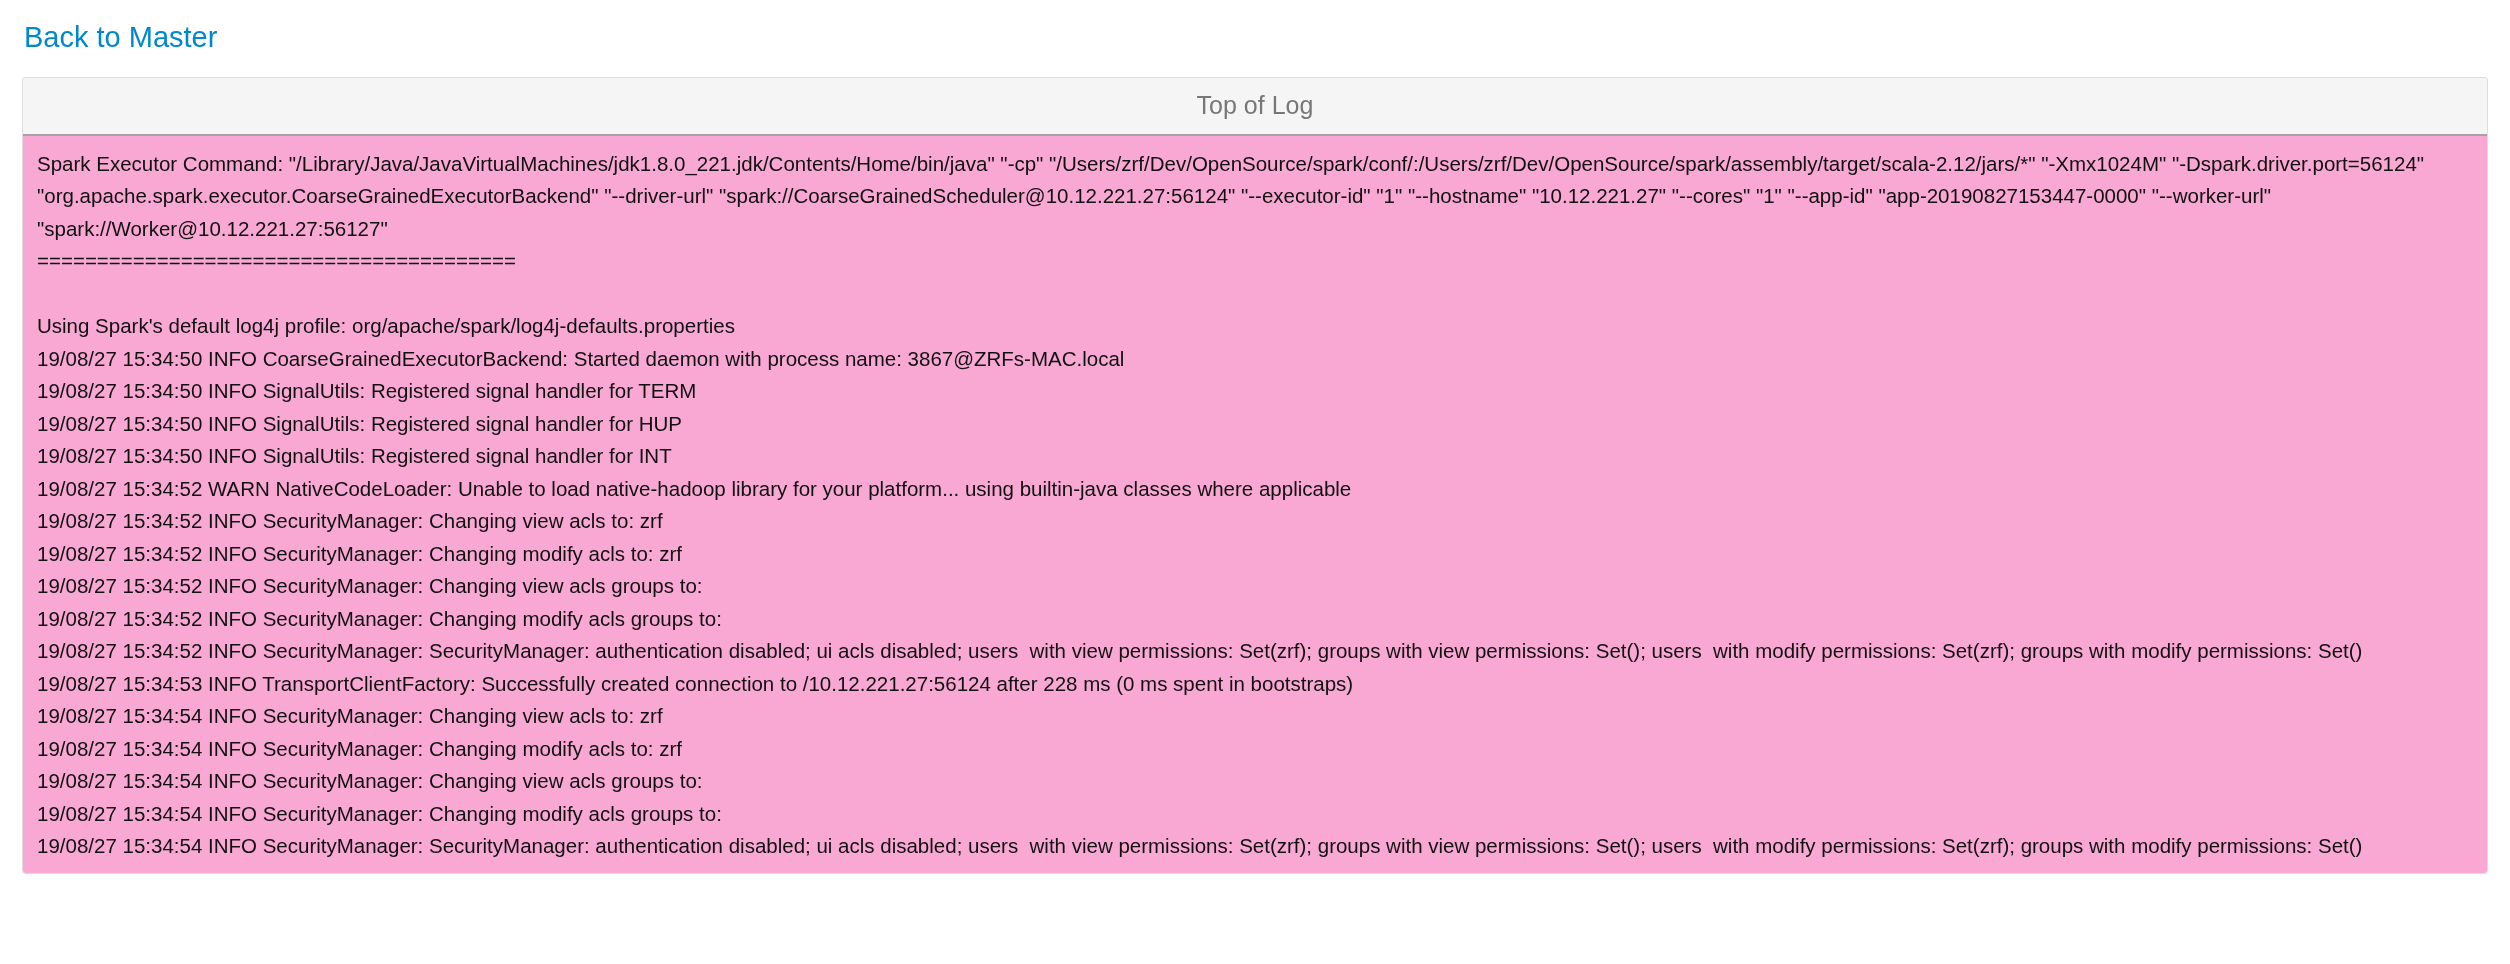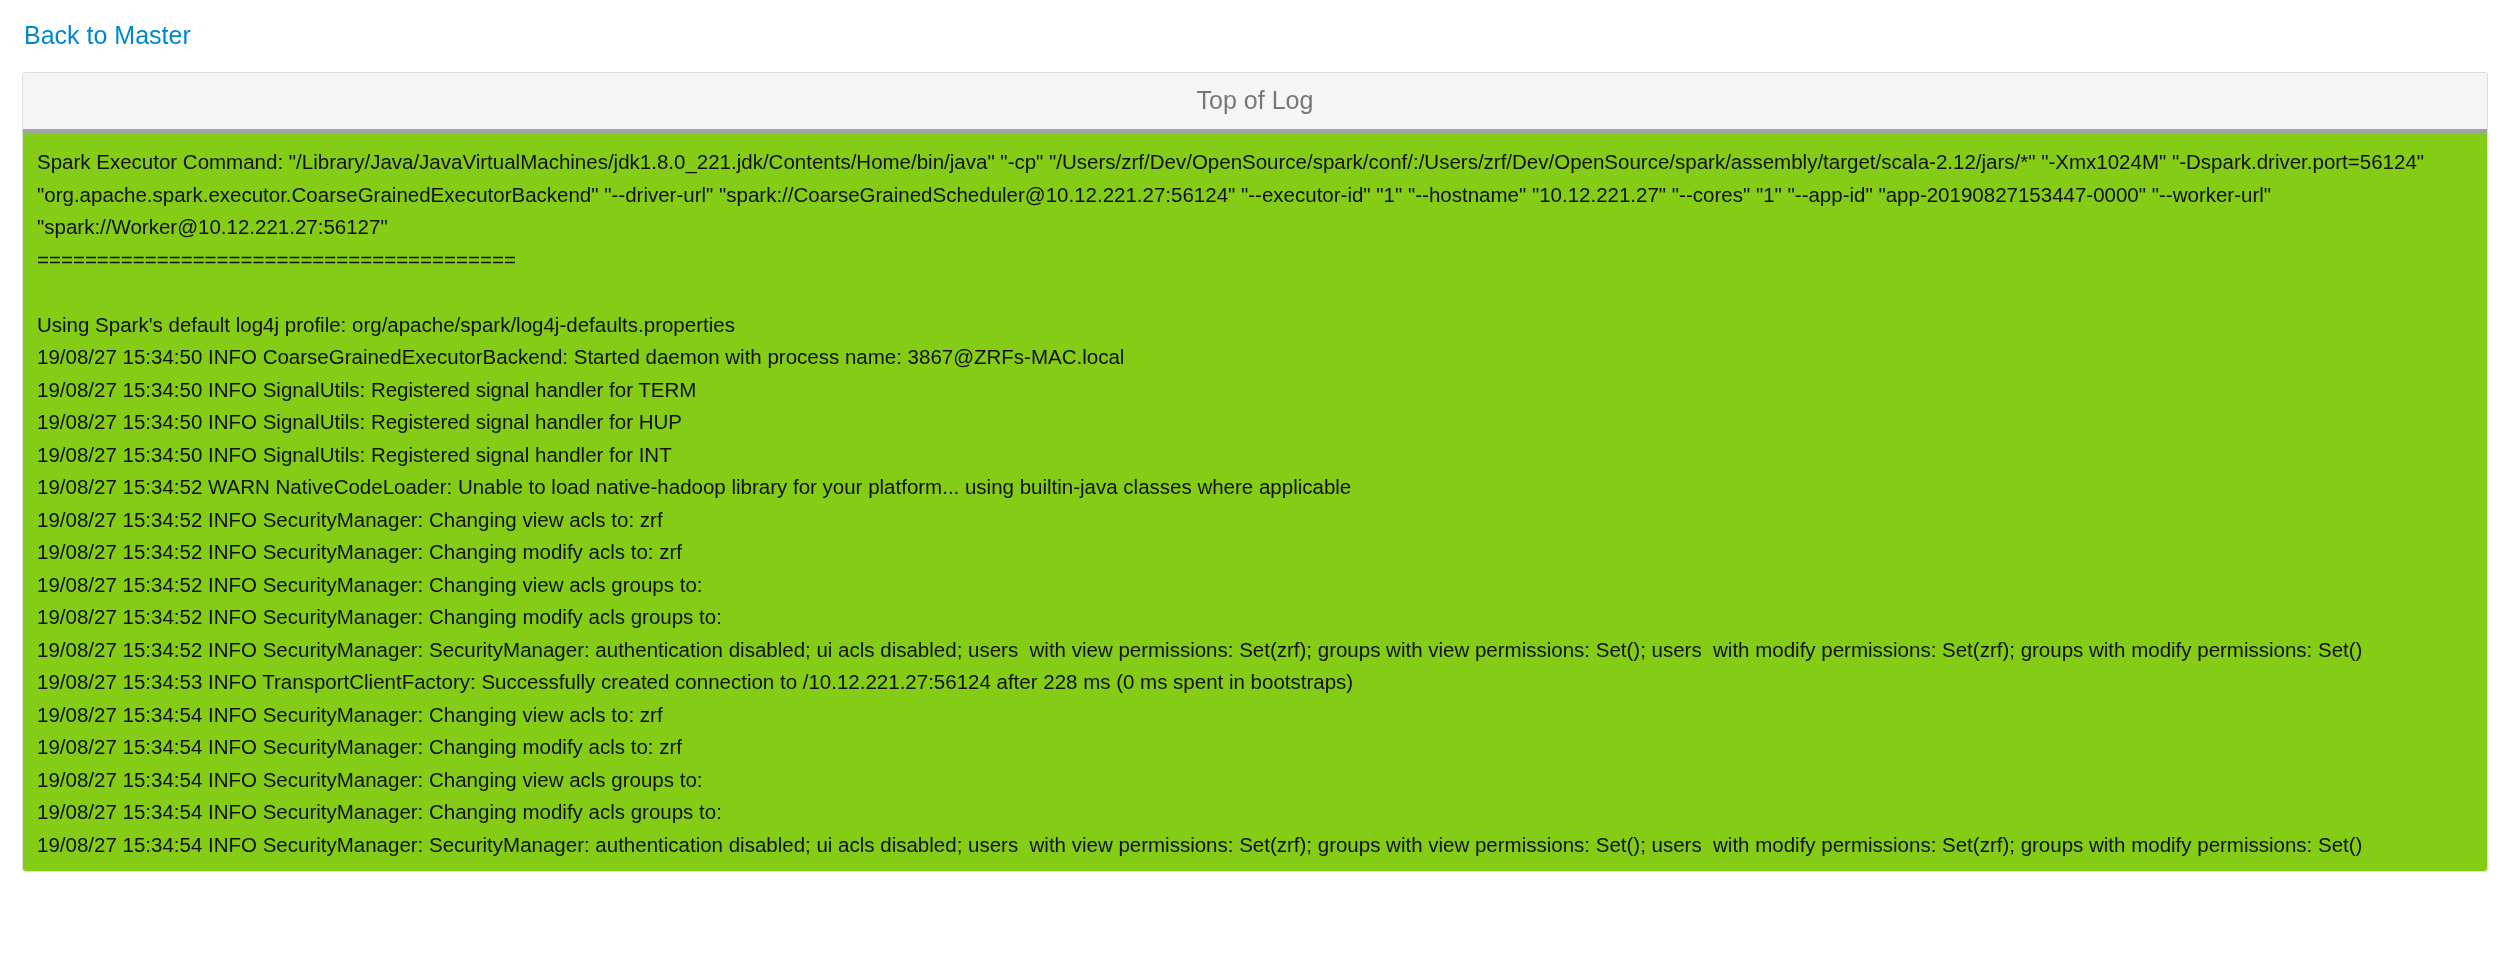--- a/index.html
+++ b/index.html
@@ -16,21 +16,21 @@
     padding: 0 0 0 0;
     -webkit-font-smoothing: antialiased;
   }
   .page {
     padding: 14px 22px 0 22px;
     box-sizing: border-box;
   }
   .back-link {
     display: inline-block;
     color: #0088cc;
-    font-size: 25px;
+    font-size: 29px;
     line-height: 1.2;
     text-decoration: none;
     margin: 6px 16px 0 2px;
   }
 
   .showing-line {
     font-size: 25px;
     line-height: 1.2;
     margin: 24px 0 0 2px;
     color: #000;
@@ -39,31 +39,31 @@
   .log-panel {
     margin: 22px 0 0 0;
     border: 1px solid #dddddd;
     border-radius: 3px;
     background: #fafafa;
     box-sizing: border-box;
     width: 2466px;
   }
   .log-header {
     background: #f5f5f5;
-    border-bottom: 5px solid #a3a3a3;
+    border-bottom: 2px solid #a3a3a3;
     text-align: center;
     color: #777777;
     font-size: 25px;
     line-height: 1.2;
     padding: 12px 0 14px 0;
     border-top-left-radius: 3px;
     border-top-right-radius: 3px;
   }
   .log-body {
-    background: #84cc16;
+    background: #f9a8d4;
     padding: 12px 14px 10px 14px;
     font-size: 20.5px;
     line-height: 32.5px;
     color: #111111;
     white-space: pre-wrap;
     word-break: break-word;
     overflow: hidden;
     border-bottom-left-radius: 3px;
     border-bottom-right-radius: 3px;
   }

